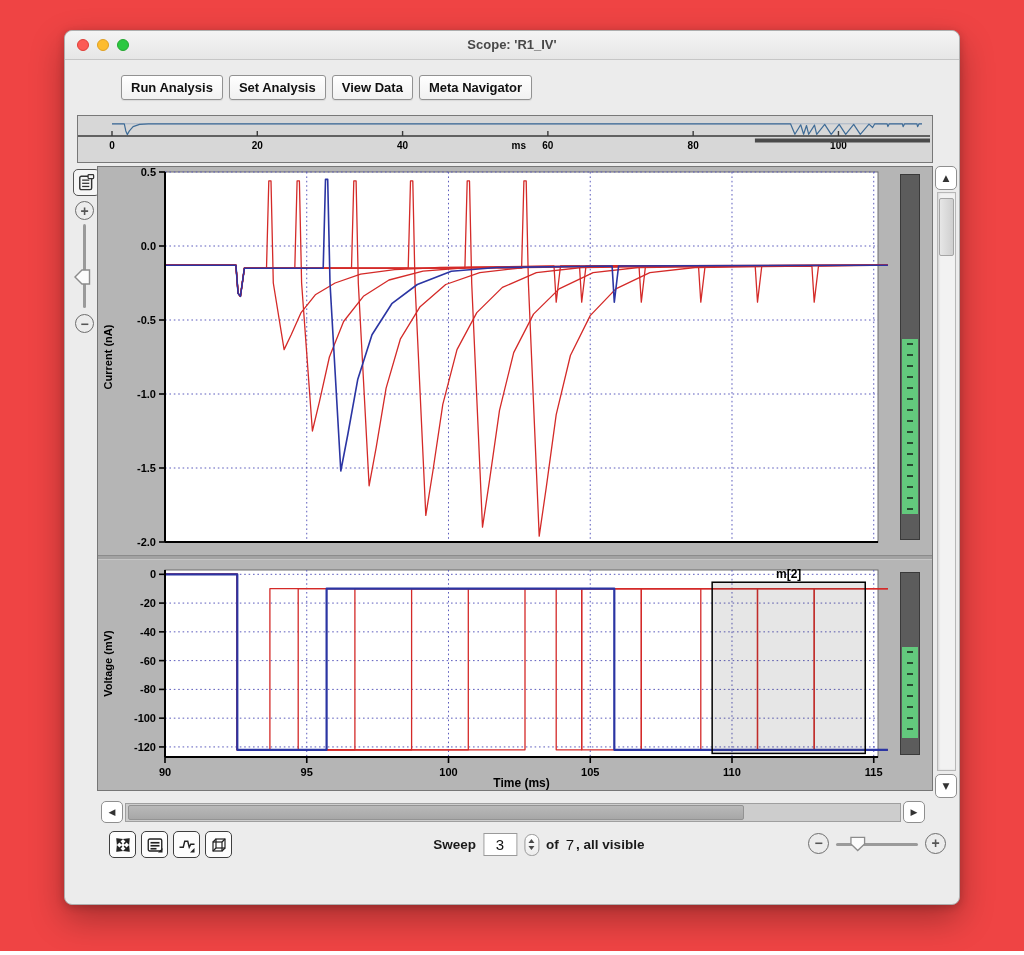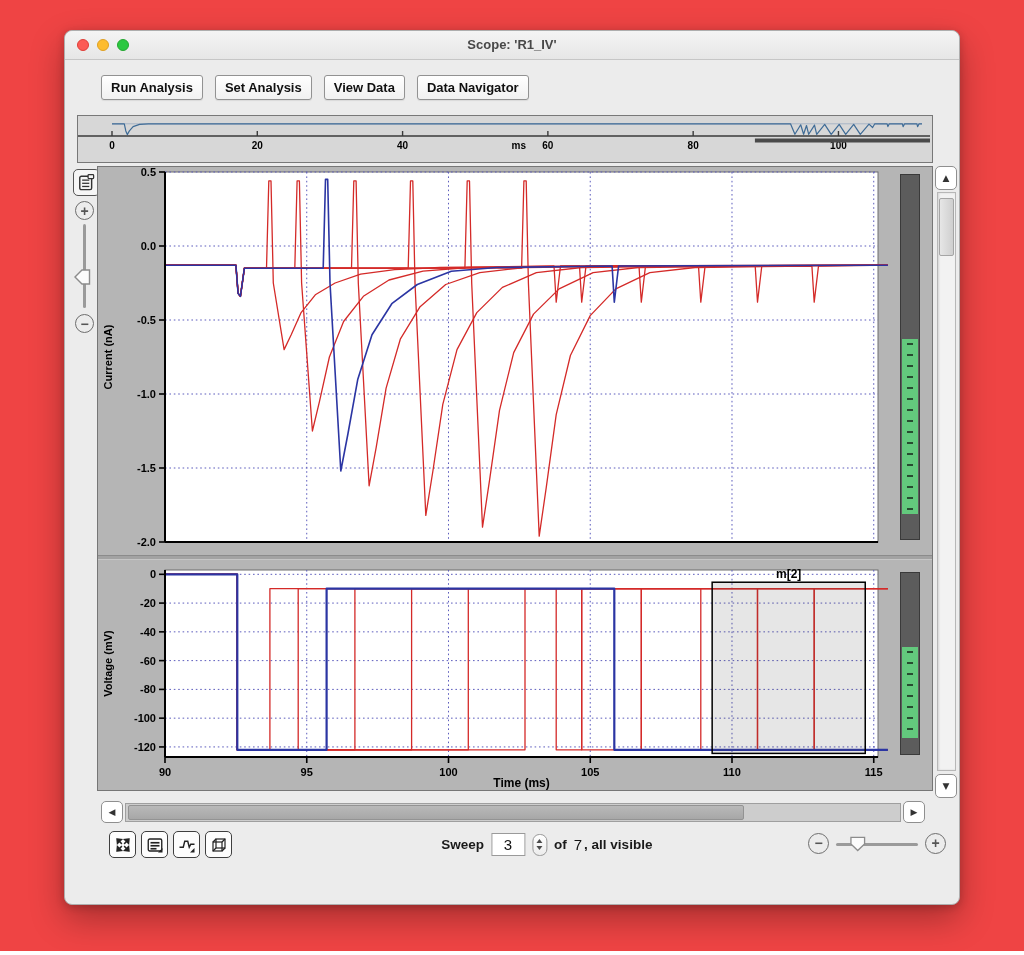--- a/index.html
+++ b/index.html
@@ -9,21 +9,21 @@
           border:1px solid #aeaeae;border-radius:8px;
           box-shadow:0 14px 34px rgba(0,0,0,.30),0 2px 8px rgba(0,0,0,.18);}
   .titlebar{position:relative;height:28px;background:linear-gradient(#f4f4f4,#e6e6e6);
             border-bottom:1px solid #c6c6c6;border-radius:8px 8px 0 0;}
   .lights{position:absolute;left:12px;top:8px;display:flex;gap:8px;}
   .light{width:12px;height:12px;border-radius:50%;box-sizing:border-box;}
   .light.close{background:#fc5b55;border:1px solid #df3e38;}
   .light.min{background:#fdbc2e;border:1px solid #dfa023;}
   .light.max{background:#2bc840;border:1px solid #24a730;}
   .title{text-align:center;line-height:28px;font-size:13px;font-weight:bold;color:#484848;}
-  .toolbar{position:absolute;left:36px;top:44px;display:flex;gap:12px;}
+  .toolbar{position:absolute;left:56px;top:44px;display:flex;gap:6px;}
   .tbtn{background:linear-gradient(#ffffff,#f1f1f1);border:1px solid #929292;border-radius:3px;
         font-family:"Liberation Sans",sans-serif;font-size:13px;font-weight:bold;color:#101010;
         padding:4px 9px;box-shadow:0 1px 1px rgba(0,0,0,.08);}
   .overview{position:absolute;left:12px;top:84px;width:854px;height:46px;background:#d7d7d7;
             border:1px solid #787878;}
   .overview svg{display:block;}
   
   .script-btn{position:absolute;left:8px;top:138px;width:27px;height:27px;background:#f6f6f6;
               border:1.6px solid #555;border-radius:5px;display:flex;align-items:center;justify-content:center;padding:0;}
   .vslider{position:absolute;left:8px;top:170px;width:24px;height:132px;}
@@ -58,21 +58,21 @@
                   border:1px solid #a5a5a5;border-radius:2px;}
   .hscroll{position:absolute;left:36px;top:770px;width:824px;height:22px;}
   .hscroll .left{left:0;top:0;height:22px;} .hscroll .right{right:0;top:0;height:22px;}
   .hscroll .track{position:absolute;left:24px;right:24px;top:2px;height:17px;background:#cdcdcd;
                   border:1px solid #9f9f9f;}
   .hscroll .thumb{position:absolute;left:2px;top:1px;width:614px;height:13px;background:linear-gradient(#b9b9b9,#a7a7a7);
                   border:1px solid #939393;border-radius:2px;}
   
   .ibtn{position:absolute;top:800px;width:27px;height:27px;background:#fdfdfd;border:1.6px solid #3f3f3f;
         border-radius:5px;display:flex;align-items:center;justify-content:center;padding:0;}
-  .sweep-group{position:absolute;left:53%;top:802px;transform:translateX(-50%);display:flex;align-items:center;gap:7px;margin-left:8px;}
+  .sweep-group{position:absolute;left:53%;top:802px;transform:translateX(-50%);display:flex;align-items:center;gap:7px;}
   .sweep-label{font-size:13.5px;font-weight:bold;color:#1a1a1a;}
   .sweep-field{width:32px;height:21px;background:#fff;border:1px solid #9a9a9a;font-size:15px;color:#111;
                text-align:center;line-height:21px;}
   .stepper{width:15px;height:22px;background:linear-gradient(#fff,#ececec);border:1px solid #9a9a9a;
            border-radius:7px;display:flex;flex-direction:column;align-items:center;justify-content:center;gap:3px;padding:0;}
   .chev-up{width:0;height:0;border-left:3.5px solid transparent;border-right:3.5px solid transparent;border-bottom:4px solid #4a4a4a;}
   .chev-down{width:0;height:0;border-left:3.5px solid transparent;border-right:3.5px solid transparent;border-top:4px solid #4a4a4a;}
   .zoomctl{position:absolute;right:13px;top:802px;display:flex;align-items:center;gap:7px;}
   .zbtn{width:21px;height:21px;border:1.8px solid #6e6e6e;border-radius:50%;background:transparent;color:#555;
         font-size:14px;font-weight:bold;line-height:17px;text-align:center;box-sizing:border-box;padding:0;}
@@ -93,21 +93,21 @@
         <div class="light min"></div>
         <div class="light max"></div>
       </div>
       <div class="title">Scope: 'R1_IV'</div>
     </div>
 
     <div class="toolbar">
       <button class="tbtn">Run Analysis</button>
       <button class="tbtn">Set Analysis</button>
       <button class="tbtn">View Data</button>
-      <button class="tbtn">Data Navigator</button>
+      <button class="tbtn">Meta Navigator</button>
     </div>
 
     <div class="overview">
       <svg width="852" height="44">
           <polyline points="34.0,7.8 844.0,7.8" fill="none" stroke="#a8b6c6" stroke-width="1" stroke-linejoin="round"></polyline>
           <polyline points="34.0,7.8 46.3,7.8 47.8,14.9 49.3,18.6 51.4,14.9 55.1,10.6 61.6,8.4 70.3,7.8 712.5,7.8 716.9,18.3 722.7,8.8 725.6,18.3 728.5,9.5 730.7,18.3 736.5,9.1 738.7,18.3 746.7,8.4 753.2,18.3 761.2,8.4 767.7,18.3 775.7,8.4 782.3,18.3 791.0,8.1 794.6,11.5 796.8,7.8 809.1,7.8 809.9,10.6 811.3,7.8 824.4,7.8 825.1,10.6 826.6,7.8 838.9,7.8 839.6,10.6 841.1,7.8 844.0,7.8" fill="none" stroke="#3e6b96" stroke-width="1.2" stroke-linejoin="round"></polyline>
           <line x1="0" y1="20" x2="852" y2="20" stroke="#3a3a3a" stroke-width="1.5"></line>
           <line x1="34" y1="15" x2="34" y2="20" stroke="#3a3a3a" stroke-width="1.4"></line>
           <text x="34" y="33" text-anchor="middle" font-size="10" font-family="&quot;Liberation Sans&quot;,sans-serif" font-weight="bold" fill="#000">0</text>
           <line x1="179.29147982062779" y1="15" x2="179.29147982062779" y2="20" stroke="#3a3a3a" stroke-width="1.4"></line>

